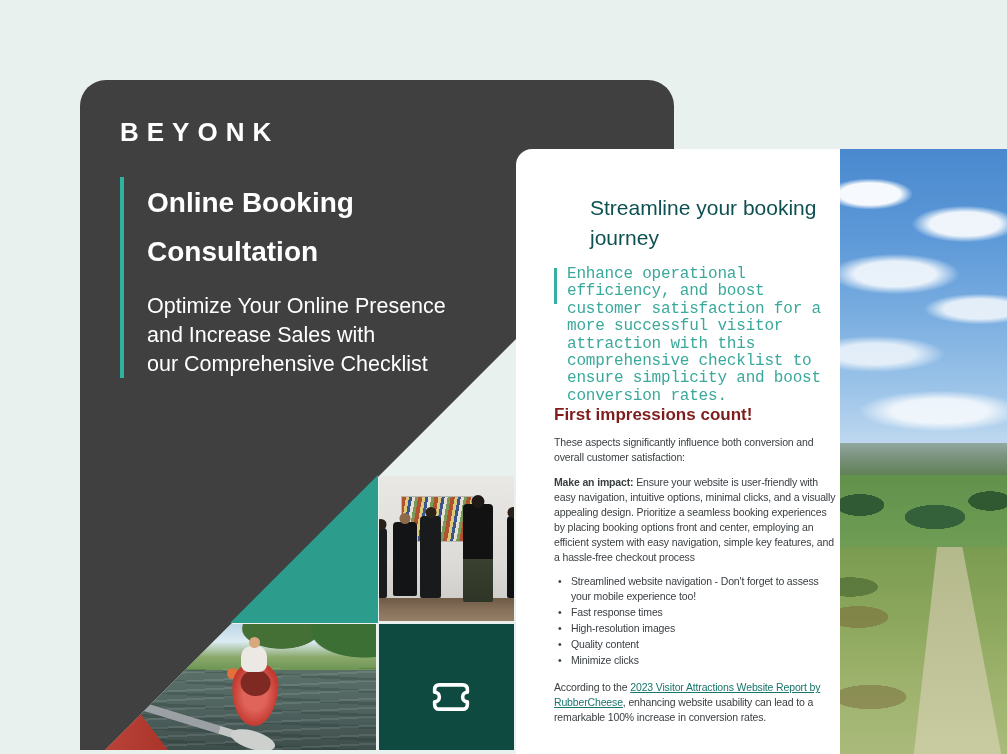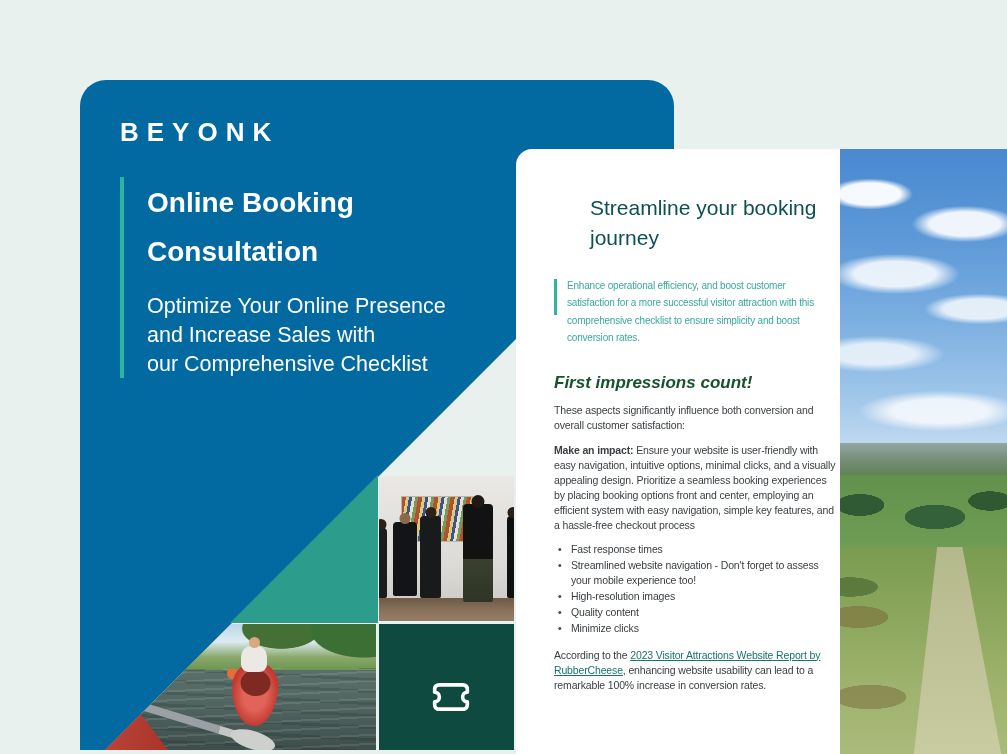--- a/index.html
+++ b/index.html
@@ -1,21 +1,21 @@
 <!DOCTYPE html>
 <html><head>
 <meta charset="utf-8">
 <style>
   * { margin:0; padding:0; box-sizing:border-box; }
   body { background:#e9f1ee; font-family:"Liberation Sans", sans-serif; }
   .stage { position:relative; width:1007px; height:754px; background:#e9f1ee; overflow:hidden; }
 
   
   .card { position:absolute; left:80px; top:80px; width:594px; height:670px;
-          background:#0369a1; border-radius:26px 26px 0 0; overflow:hidden; }
+          background:#404040; border-radius:26px 26px 0 0; overflow:hidden; }
   .cut-mint { position:absolute; inset:0; background:#e9f1ee;
           clip-path:polygon(594px 101px, 594px 670px, 25px 670px); }
   .cut-teal { position:absolute; inset:0; background:#2c9d8d;
           clip-path:polygon(298px 395px, 298px 543px, 150px 543px); }
 
   .logo { position:absolute; left:40px; top:37px; color:#fff; font-size:26px; font-weight:700;
           letter-spacing:8px; }
   .accent-bar { position:absolute; left:40px; top:97px; width:4px; height:201px; background:#2eb3a1; }
   .cover-title { position:absolute; left:67px; top:98px; width:420px; color:#fff;
           font-size:28px; line-height:49px; font-weight:700; white-space:pre-line; }
@@ -82,24 +82,24 @@
 
   
   .ticket-tile { left:299px; top:544px; width:135px; height:126px; background:#0e4a40; }
   .ticket-tile svg { position:absolute; left:53px; top:58px; }
 
   
   .doc { position:absolute; left:516px; top:149px; width:324px; height:605px;
          background:#ffffff; border-radius:16px 0 0 0; padding:44px 10px 0 38px; }
   .doc h2 { color:#0d5051; font-size:21px; line-height:30px; font-weight:400;
          white-space:pre-line;margin-left:36px; }
-  .quote { position:relative; margin-top:24px; width:276px; padding-left:13px;
-         color:#3aa99b; font-size:10px; line-height:17.4px; letter-spacing:-0.2px; }
+  .quote { position:relative; margin-top:13px; width:276px; padding-left:13px;
+         color:#3aa99b; font-size:16px; line-height:17.4px; letter-spacing:-0.2px;font-family:Liberation Mono, monospace; }
   .quote-bar { position:absolute; left:0; top:2px; width:3px; height:36px; background:#35b1a2; }
-  .doc h3 { margin-top:26px; color:#14532d; font-size:17px; font-weight:700;font-style:italic; }
+  .doc h3 { color:#7f1d1d; font-size:17px; font-weight:700; }
   .body { margin-top:10px; width:282px; color:#393e41; font-size:10.5px;
          line-height:15px; letter-spacing:-0.15px; }
   .body b { font-weight:700; }
   .doc ul { margin-top:9px; width:280px; list-style:none; }
   .doc ul li { position:relative; padding-left:17px; color:#393e41; font-size:10.5px;
          line-height:15px; letter-spacing:-0.15px; margin-bottom:1px; }
   .doc ul li::before { content:"•"; position:absolute; left:4px; top:0; color:#393e41; }
   .closing { margin-top:12px; }
   .link { color:#17756b; text-decoration:underline; cursor:pointer; }
 
@@ -179,22 +179,22 @@
     <h2>Streamline your booking
 journey</h2>
     <div class="quote">
       <span class="quote-bar"></span>
       <span>Enhance operational efficiency, and boost customer satisfaction for a more successful visitor attraction with this comprehensive checklist to ensure simplicity and boost conversion rates.</span>
     </div>
     <h3>First impressions count!</h3>
     <p class="body">These aspects significantly influence both conversion and overall customer satisfaction:</p>
     <p class="body"><b>Make an impact:</b><span> Ensure your website is user-friendly with easy navigation, intuitive options, minimal clicks, and a visually appealing design. Prioritize a seamless booking experiences by placing booking options front and center, employing an efficient system with easy navigation, simple key features, and a hassle-free checkout process</span></p>
     <ul>
+      <li>Streamlined website navigation - Don't forget to assess your mobile experience too!</li>
       <li>Fast response times</li>
-      <li>Streamlined website navigation - Don't forget to assess your mobile experience too!</li>
       <li>High-resolution images</li>
       <li>Quality content</li>
       <li>Minimize clicks</li>
     </ul>
     <p class="body closing"><span>According to the </span><a class="link">2023 Visitor Attractions Website Report by RubberCheese</a><span>, enhancing website usability can lead to a remarkable 100% increase in conversion rates.</span></p>
   </div>
 
   <div class="photo">
     <div class="l-sky"></div>
     <div class="l-hills"></div>

